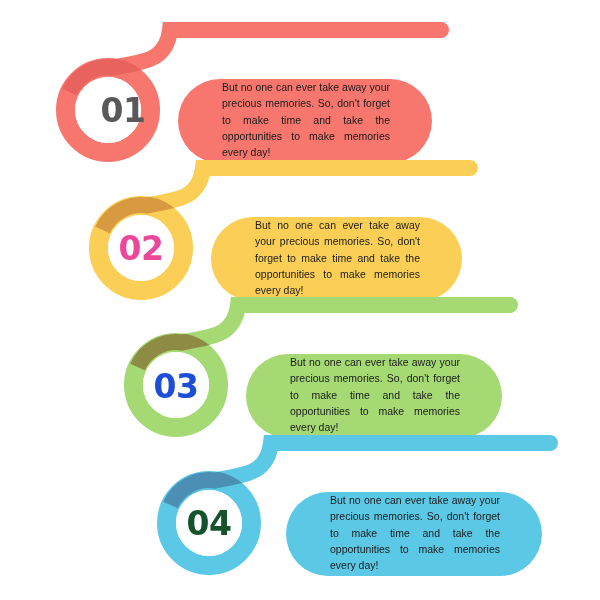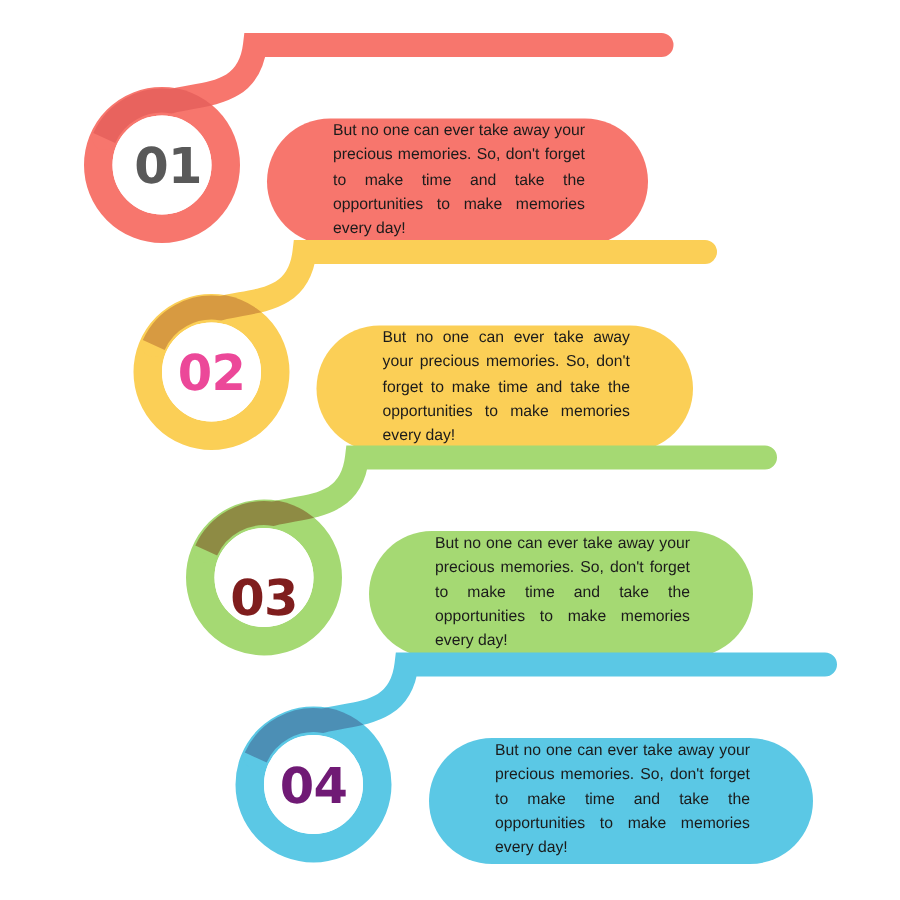--- a/index.html
+++ b/index.html
@@ -75,21 +75,21 @@
         <defs>
           <clipPath id="ringclip0">
             <circle cx="108" cy="110" r="52"></circle>
           </clipPath>
         </defs>
         <circle cx="108" cy="110" r="42.5" fill="none" stroke="#F7766D" stroke-width="19"></circle>
         <path d="M 69.48191905094237 92.03872387602028 A 42.5 42.5 0 0 1 114 67.5 C 138 61.5, 166 64, 170 30 L 441 30" fill="none" stroke="#F7766D" stroke-width="16" stroke-linecap="round"></path>
         <path d="M 69.48191905094237 92.03872387602028 A 42.5 42.5 0 0 1 114 67.5 C 138 61.5, 166 64, 170 30 L 441 30" fill="none" stroke="#E8635E" stroke-width="16" stroke-linecap="butt" clip-path="url(#ringclip0)"></path>
         <circle cx="108" cy="110" r="33" fill="#ffffff"></circle>
       </svg>
-      <div class="step-number" style="left: 76px; top: 74px; color: rgb(89, 89, 89);">01</div>
+      <div class="step-number" style="left: 87px; top: 74px; color: rgb(89, 89, 89);">01</div>
       <div class="step-textbox" style="left: 178px; top: 45px; width: 254px; height: 84px; background: rgb(247, 118, 109); padding-left: 44px; padding-right: 42px;">
         <div class="step-text">But no one can ever take away your precious memories. So, don't forget to make time and take the opportunities to make memories every day!</div>
       </div>
     </div>
     <div class="step-row">
       <svg class="step-art" width="600" height="600" viewBox="0 0 600 600">
         <defs>
           <clipPath id="ringclip1">
             <circle cx="141" cy="248" r="52"></circle>
           </clipPath>
@@ -109,35 +109,35 @@
         <defs>
           <clipPath id="ringclip2">
             <circle cx="176" cy="385" r="52"></circle>
           </clipPath>
         </defs>
         <circle cx="176" cy="385" r="42.5" fill="none" stroke="#A5D973" stroke-width="19"></circle>
         <path d="M 137.48191905094237 367.0387238760203 A 42.5 42.5 0 0 1 182 342.5 C 206 336.5, 234 339, 238 305 L 510 305" fill="none" stroke="#A5D973" stroke-width="16" stroke-linecap="round"></path>
         <path d="M 137.48191905094237 367.0387238760203 A 42.5 42.5 0 0 1 182 342.5 C 206 336.5, 234 339, 238 305 L 510 305" fill="none" stroke="#8E8B44" stroke-width="16" stroke-linecap="butt" clip-path="url(#ringclip2)"></path>
         <circle cx="176" cy="385" r="33" fill="#ffffff"></circle>
       </svg>
-      <div class="step-number" style="left: 140px; top: 362px; color: #7f1d1d;">03</div>
+      <div class="step-number" style="left: 140px; top: 350px; color: #1d4ed8;">03</div>
       <div class="step-textbox" style="left: 246px; top: 320px; width: 256px; height: 84px; background: rgb(165, 217, 115); padding-left: 44px; padding-right: 42px;">
         <div class="step-text">But no one can ever take away your precious memories. So, don't forget to make time and take the opportunities to make memories every day!</div>
       </div>
     </div>
     <div class="step-row">
       <svg class="step-art" width="600" height="600" viewBox="0 0 600 600">
         <defs>
           <clipPath id="ringclip3">
             <circle cx="209" cy="523" r="52"></circle>
           </clipPath>
         </defs>
         <circle cx="209" cy="523" r="42.5" fill="none" stroke="#5BC8E5" stroke-width="19"></circle>
         <path d="M 170.48191905094237 505.0387238760203 A 42.5 42.5 0 0 1 215 480.5 C 239 474.5, 267 477, 271 443 L 550 443" fill="none" stroke="#5BC8E5" stroke-width="16" stroke-linecap="round"></path>
         <path d="M 170.48191905094237 505.0387238760203 A 42.5 42.5 0 0 1 215 480.5 C 239 474.5, 267 477, 271 443 L 550 443" fill="none" stroke="#4C8FB5" stroke-width="16" stroke-linecap="butt" clip-path="url(#ringclip3)"></path>
         <circle cx="209" cy="523" r="33" fill="#ffffff"></circle>
       </svg>
-      <div class="step-number" style="left: 173px; top: 487px; color: #701a75;">04</div>
+      <div class="step-number" style="left: 173px; top: 487px; color: #14532d;">04</div>
       <div class="step-textbox" style="left: 286px; top: 458px; width: 256px; height: 84px; background: rgb(91, 200, 229); padding-left: 44px; padding-right: 42px;">
         <div class="step-text">But no one can ever take away your precious memories. So, don't forget to make time and take the opportunities to make memories every day!</div>
       </div>
     </div>
   </div>
 
 </body></html>

